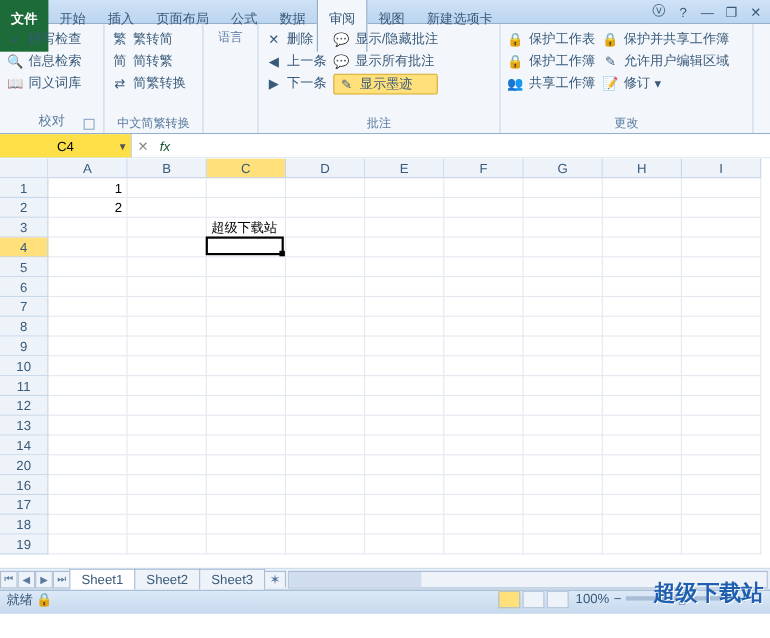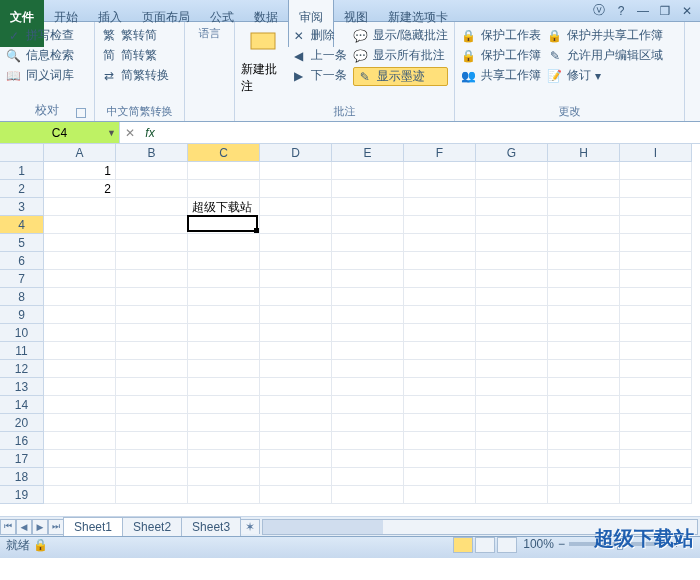--- a/index.html
+++ b/index.html
@@ -16,21 +16,21 @@
 .group-body { flex:1; display:flex; gap:6px; align-items:flex-start; }
 .group-label { text-align:center; color:#5a7aa0; font-size:11px; padding:2px 0; position:relative; }
 .group-label .dlg { position:absolute; right:2px; bottom:3px; width:10px; height:10px; border:1px solid #8aa8c8; }
 .col { display:flex; flex-direction:column; gap:3px; padding-top:3px; }
 .big { display:flex; flex-direction:column; align-items:center; gap:2px; padding-top:3px; width:46px; }
 .big .ico { width:32px; height:32px; display:flex; align-items:center; justify-content:center; }
 .item { display:flex; align-items:center; gap:4px; color:#3a5a7a; white-space:nowrap; }
 .item .ico { width:16px; height:16px; display:inline-flex; align-items:center; justify-content:center; }
 .item.hl { background:#ffe07a; border:1px solid #d6a92e; border-radius:2px; padding:0 3px; }
 .formula { display:flex; height:22px; border-bottom:1px solid #c7d6e8; align-items:stretch; }
-.namebox { width:120px; border-right:1px solid #c7d6e8; display:flex; align-items:center; justify-content:center; background:#bef264; position:relative; }
+.namebox { width:120px; border-right:1px solid #c7d6e8; display:flex; align-items:center; justify-content:center; background:#fde047; position:relative; }
 .namebox .dd { position:absolute; right:3px; font-size:9px; color:#555; }
 .fxarea { display:flex; align-items:center; flex:1; background:#fff; }
 .fxbtn { width:20px; text-align:center; color:#888; }
 .fx { width:20px; font-style:italic; text-align:center; color:#14532d; }
 .formulainput { flex:1; border:none; outline:none; padding-left:4px; }
 .sheet { position:relative; height:372px; overflow:hidden; background:#fff; }
 .corner { position:absolute; left:0; top:0; width:44px; height:18px; background:#eef3f9; border-right:1px solid #c7d6e8; border-bottom:1px solid #c7d6e8; }
 .colheads { position:absolute; left:44px; top:0; display:flex; }
 .colh { height:18px; width:72px; text-align:center; background:#eef3f9; border-right:1px solid #c7d6e8; border-bottom:1px solid #c7d6e8; color:#3a5a7a; line-height:18px; }
 .colh.active { background:#ffe07a; }
@@ -128,28 +128,20 @@
     </div>
     <div class="group-label">中文简繁转换</div>
   </div>
 
   <div class="group" style="width:50px">
     <div class="group-label">语言</div>
   </div>
 
   <div class="group" style="width:220px">
     <div class="group-body">
-      <div class="big">
-        <span class="ico">
-            <svg width="32" height="32">
-              <rect x="4" y="6" width="24" height="16" fill="#ffe07a" stroke="#c79a2e"></rect>
-            </svg>
-          </span>
-        <span>新建批注</span>
-      </div>
       <div class="col">
         <div class="item">
             <span class="ico">✕</span>
             <span>删除</span>
           </div>
         <div class="item">
             <span class="ico">◀</span>
             <span>上一条</span>
           </div>
         <div class="item">

